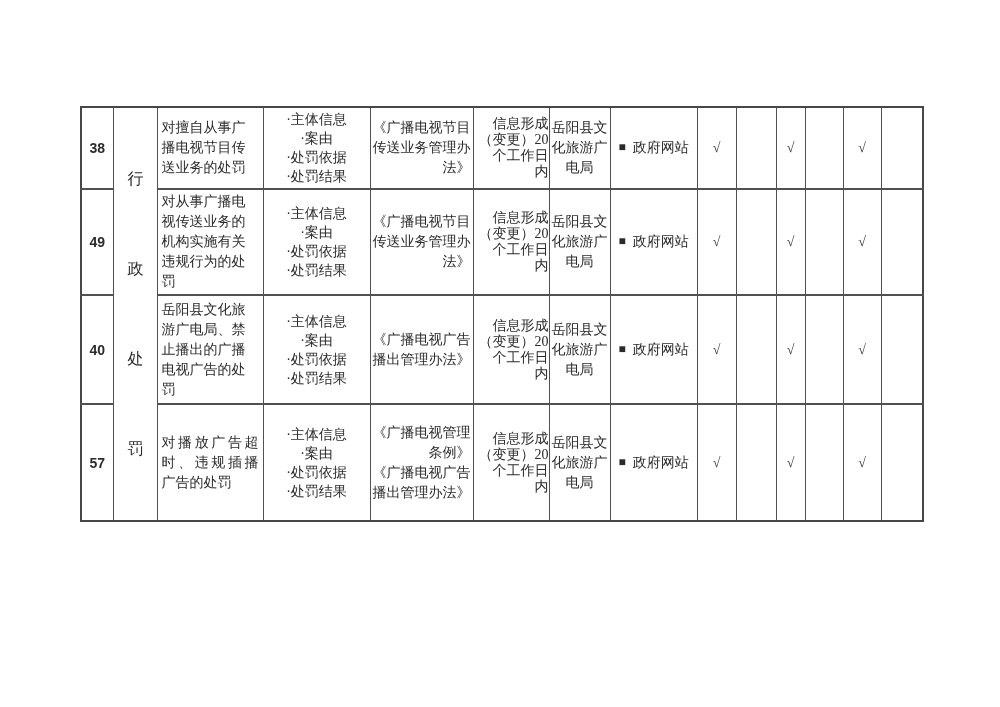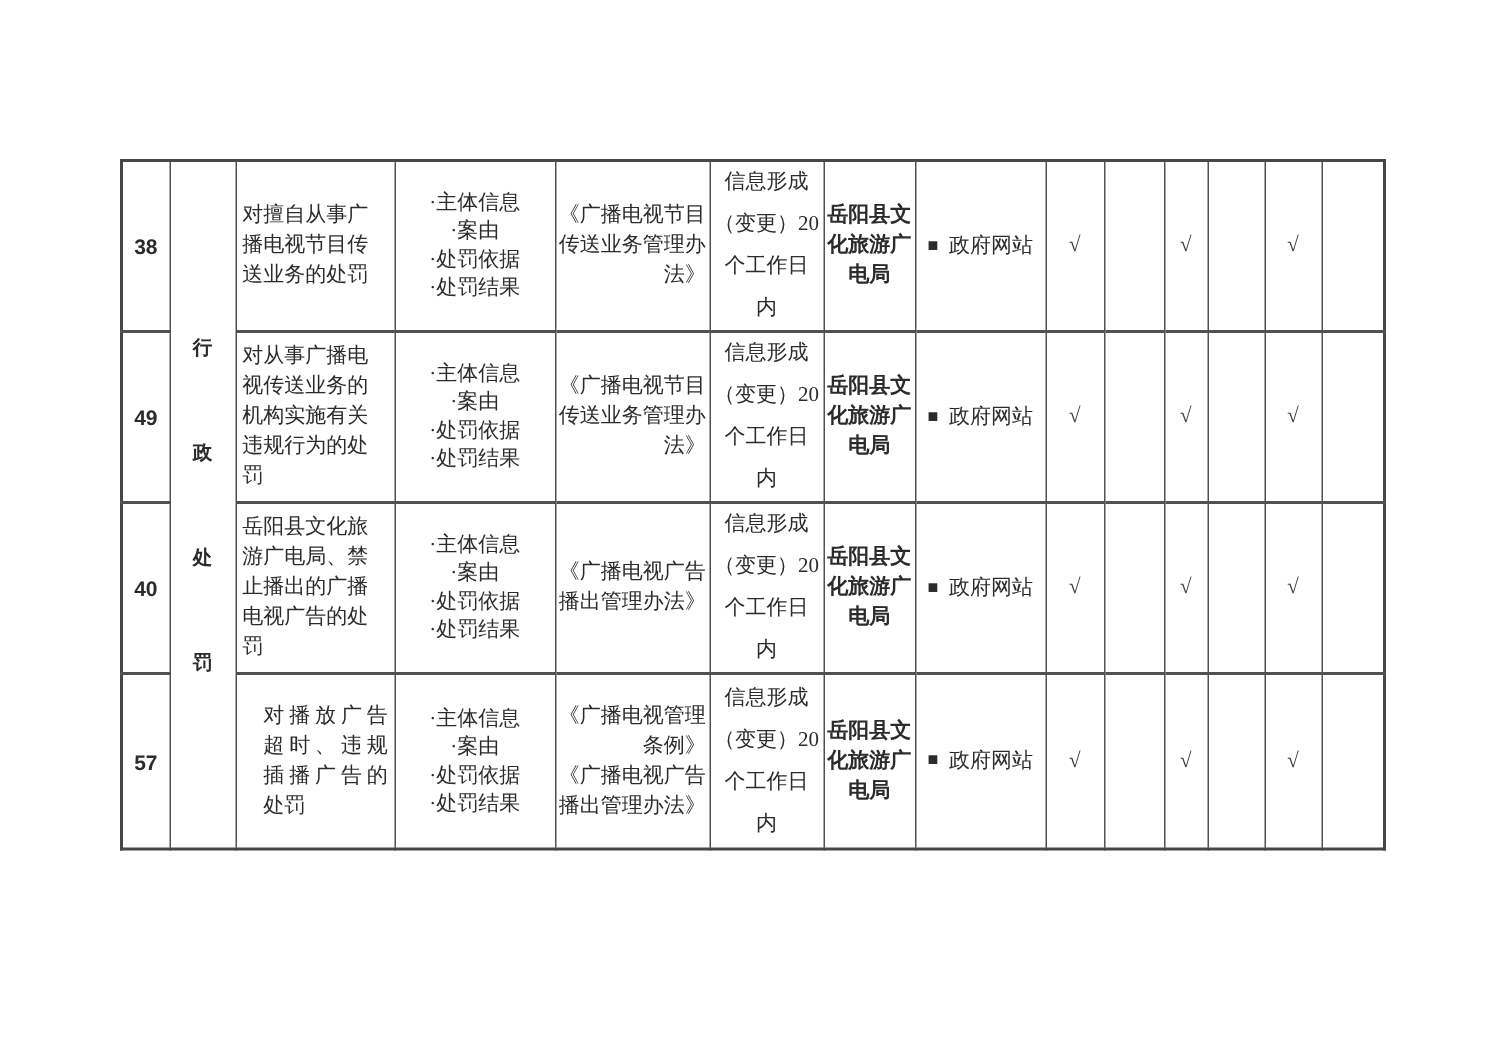--- a/index.html
+++ b/index.html
@@ -36,32 +36,31 @@
   tr.r40 { height: 109px; }
   tr.r41 { height: 117px; }
   .c-num {
     font-family: "Liberation Sans", "DejaVu Sans", sans-serif;
     font-weight: bold;
     font-size: 13px;
   }
   .vtext {
     width: 15px;
     margin: 0 auto;
-    line-height: 70px;
-    font-size: 13px;
+    line-height: 90px;
+    font-size: 16px;
     word-break: break-all;
-    font-weight: bold;
   }
   .name-text { padding: 0 4px; text-align: left; }
-  tr.r41 .name-text { text-align: justify; text-align-last: left; margin-left: 14px; }
+  tr.r41 .name-text { text-align: justify; text-align-last: left; }
   .bullet-line { line-height: 19px; }
   .basis-line { line-height: 20px; padding: 0 2px; text-align: right; }
   .basis-line:empty { display: none; }
-  .time-text { white-space: pre-line; line-height: 28px; }
-  .dept-text { padding: 0 1px; line-height: 20px; font-weight: bold; }
+  .time-text { white-space: pre-line; line-height: 16px; text-align: right; }
+  .dept-text { padding: 0 1px; line-height: 20px; }
   .c-channel { font-size: 13px; }
   .c-channel .sq { font-size: 12px; margin-right: 7px; position: relative; top: -1px; }
   .c-check { font-size: 13px; color: #3c3c3c; }
 </style>
 </head>
 <body>
 
 <div class="page">
   <table class="doc-table">
     <colgroup>

